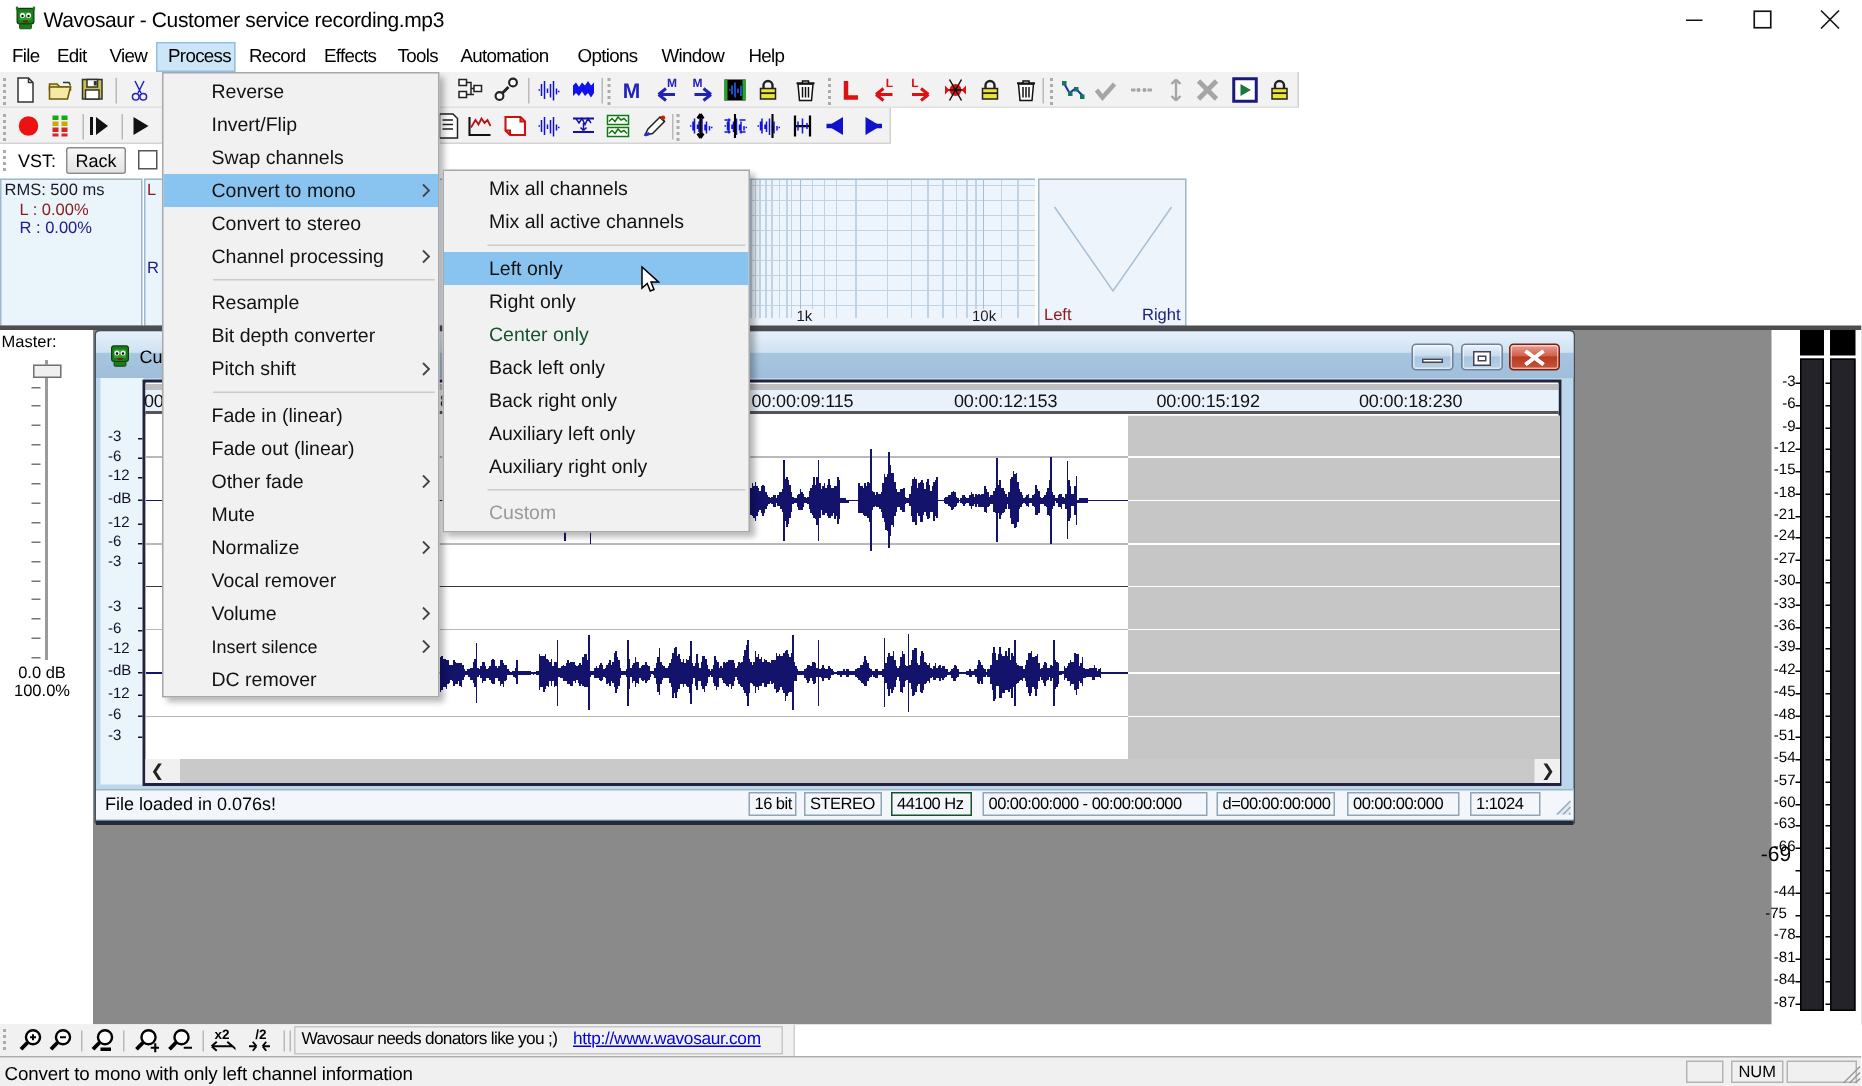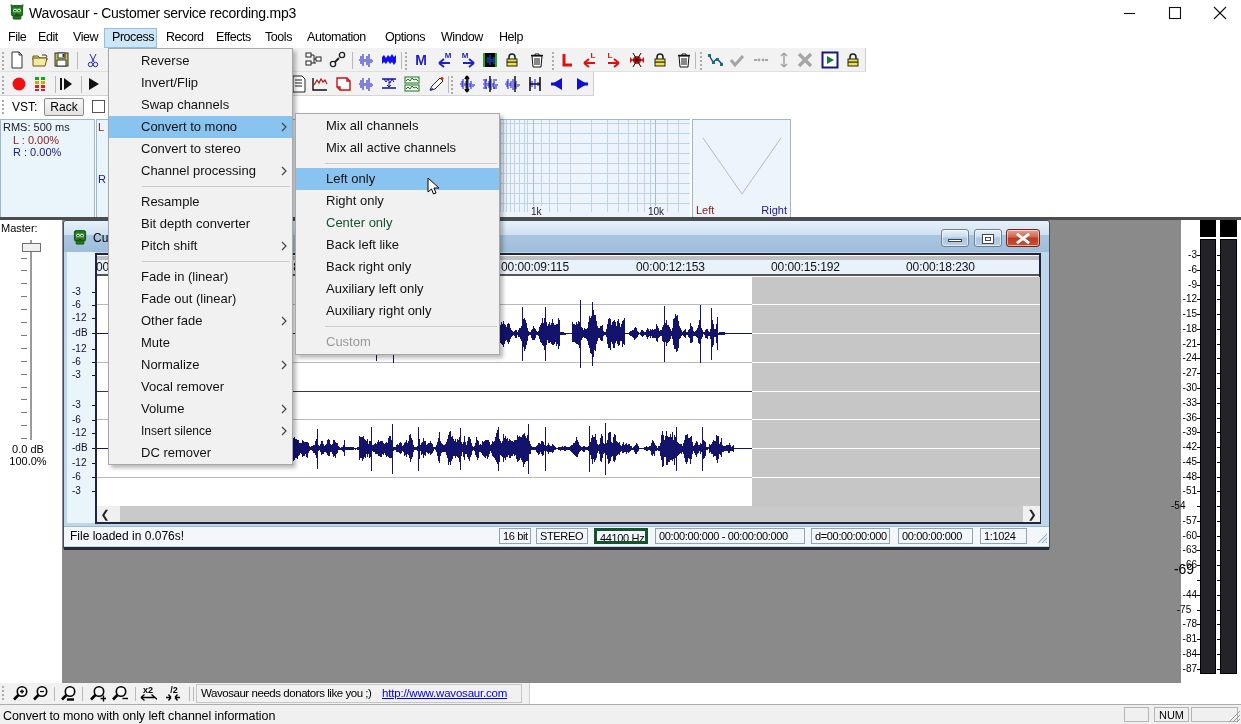--- a/index.html
+++ b/index.html
@@ -380,21 +380,21 @@
 <div style="position:absolute;left:1171px;top:352.4px;width:26px;text-align:right;font-size:10px;color:#000;">-24</div>
 <div style="position:absolute;left:1171px;top:367.2px;width:26px;text-align:right;font-size:10px;color:#000;">-27</div>
 <div style="position:absolute;left:1171px;top:381.9px;width:26px;text-align:right;font-size:10px;color:#000;">-30</div>
 <div style="position:absolute;left:1171px;top:396.7px;width:26px;text-align:right;font-size:10px;color:#000;">-33</div>
 <div style="position:absolute;left:1171px;top:411.5px;width:26px;text-align:right;font-size:10px;color:#000;">-36</div>
 <div style="position:absolute;left:1171px;top:426.2px;width:26px;text-align:right;font-size:10px;color:#000;">-39</div>
 <div style="position:absolute;left:1171px;top:441.0px;width:26px;text-align:right;font-size:10px;color:#000;">-42</div>
 <div style="position:absolute;left:1171px;top:455.8px;width:26px;text-align:right;font-size:10px;color:#000;">-45</div>
 <div style="position:absolute;left:1171px;top:470.5px;width:26px;text-align:right;font-size:10px;color:#000;">-48</div>
 <div style="position:absolute;left:1171px;top:485.3px;width:26px;text-align:right;font-size:10px;color:#000;">-51</div>
-<div style="position:absolute;left:1171px;top:500.1px;width:26px;font-size:10px;color:#000;">-54</div>
+<div style="position:absolute;left:1171px;top:500.1px;width:26px;text-align:right;font-size:10px;color:#000;">-54</div>
 <div style="position:absolute;left:1171px;top:514.9px;width:26px;text-align:right;font-size:10px;color:#000;">-57</div>
 <div style="position:absolute;left:1171px;top:529.6px;width:26px;text-align:right;font-size:10px;color:#000;">-60</div>
 <div style="position:absolute;left:1171px;top:544.4px;width:26px;text-align:right;font-size:10px;color:#000;">-63</div>
 <div style="position:absolute;left:1171px;top:559.2px;width:26px;text-align:right;font-size:10px;color:#000;">-66</div>
 <div style="position:absolute;left:1171px;top:561px;width:26px;text-align:center;font-size:14px;color:#000;">-69</div>
 <div style="position:absolute;left:1171px;top:588.7px;width:26px;text-align:right;font-size:10px;color:#000;">-44</div>
 <div style="position:absolute;left:1171px;top:603.5px;width:26px;text-align:center;font-size:10px;color:#000;">-75</div>
 <div style="position:absolute;left:1171px;top:618.2px;width:26px;text-align:right;font-size:10px;color:#000;">-78</div>
 <div style="position:absolute;left:1171px;top:633.0px;width:26px;text-align:right;font-size:10px;color:#000;">-81</div>
 <div style="position:absolute;left:1171px;top:647.8px;width:26px;text-align:right;font-size:10px;color:#000;">-84</div>
@@ -548,21 +548,21 @@
     </g>
 </svg>
 <div style="position:absolute;left:97px;top:506px;width:943px;height:16px;background:#f0f0f0;"></div>
 <div style="position:absolute;left:97px;top:506px;width:16px;height:16px;background:#f0f0f0;text-align:center;line-height:16px;font-size:11px;color:#222;">❮</div>
 <div style="position:absolute;left:1024px;top:506px;width:16px;height:16px;background:#f0f0f0;text-align:center;line-height:16px;font-size:11px;color:#222;">❯</div>
 <div style="position:absolute;left:120px;top:506px;width:903px;height:16px;background:#c9c9c9;"></div>
 <div style="position:absolute;left:64px;top:526px;width:985px;height:20px;background:#f3f7fb;border-top:1px solid #9db8cb;"></div>
 <div style="position:absolute;left:70px;top:529px;font-size:12px;color:#000;">File loaded in 0.076s!</div>
 <div style="position:absolute;left:499px;top:528px;width:32px;height:16px;border:1px solid #8fa4b5;font-size:11px;line-height:15px;color:#000;padding-left:3px;letter-spacing:-0.35px;overflow:hidden;white-space:nowrap;">16 bit</div>
 <div style="position:absolute;left:536px;top:528px;width:52px;height:16px;border:1px solid #8fa4b5;font-size:11px;line-height:15px;color:#000;padding-left:3px;letter-spacing:-0.35px;overflow:hidden;white-space:nowrap;">STEREO</div>
-<div style="position:absolute;left:594px;top:528px;width:54px;height:16px;border:3px solid #14532d;font-size:11px;line-height:15px;color:#000;padding-left:3px;letter-spacing:-0.35px;overflow:hidden;white-space:nowrap;">44100 Hz</div>
+<div style="position:absolute;left:594px;top:528px;width:54px;height:16px;border:1px solid #14532d;font-size:11px;line-height:15px;color:#000;padding-left:3px;letter-spacing:-0.35px;overflow:hidden;white-space:nowrap;">44100 Hz</div>
 <div style="position:absolute;left:655px;top:528px;width:150px;height:16px;border:1px solid #8fa4b5;font-size:11px;line-height:15px;color:#000;padding-left:3px;letter-spacing:-0.35px;overflow:hidden;white-space:nowrap;">00:00:00:000 - 00:00:00:000</div>
 <div style="position:absolute;left:811px;top:528px;width:79px;height:16px;border:1px solid #8fa4b5;font-size:11px;line-height:15px;color:#000;padding-left:3px;letter-spacing:-0.35px;overflow:hidden;white-space:nowrap;">d=00:00:00:000</div>
 <div style="position:absolute;left:898px;top:528px;width:75px;height:16px;border:1px solid #8fa4b5;font-size:11px;line-height:15px;color:#000;padding-left:3px;letter-spacing:-0.35px;overflow:hidden;white-space:nowrap;">00:00:00:000</div>
 <div style="position:absolute;left:980px;top:528px;width:47px;height:16px;border:1px solid #8fa4b5;font-size:11px;line-height:15px;color:#000;padding-left:3px;letter-spacing:-0.35px;overflow:hidden;white-space:nowrap;">1:1024</div>
 <svg class="abs" style="left:1036px;top:532px" width="12" height="12" viewBox="0 0 12 12">
 <path d="M11 1v10H1z" fill="#dfe9f2"></path>
     <path d="M11 2L2 11M11 6l-5 5M11 10l-1 1" stroke="#9ab" fill="none"></path>
   </svg>
 <div style="position:absolute;left:0;top:683px;width:1241px;height:21px;background:#fff;"></div>
 <div style="position:absolute;left:0;top:683px;width:530px;height:21px;background:#f1f1f1;border-right:1px solid #cfcfcf;"></div>
@@ -663,20 +663,20 @@
   </svg>
 <div style="position:absolute;left:141px;top:442px;height:22px;line-height:22px;font-size:13px;color:#121212;">DC remover</div>
 <div style="position:absolute;left:295px;top:113px;width:205px;height:242px;background:#f1f1f1;border:1px solid #a8a8a8;box-shadow:3px 3px 4px rgba(0,0,0,0.28);"></div>
 <div style="position:absolute;left:326px;top:115px;height:22px;line-height:22px;font-size:13px;color:#121212;">Mix all channels</div>
 <div style="position:absolute;left:326px;top:137px;height:22px;line-height:22px;font-size:13px;color:#121212;">Mix all active channels</div>
 <div style="position:absolute;left:325px;top:163px;width:172px;height:1px;background:#cccccc;"></div>
 <div style="position:absolute;left:296px;top:168px;width:203px;height:22px;background:#89c4f0;"></div>
 <div style="position:absolute;left:326px;top:168px;height:22px;line-height:22px;font-size:13px;color:#121212;">Left only</div>
 <div style="position:absolute;left:326px;top:190px;height:22px;line-height:22px;font-size:13px;color:#121212;">Right only</div>
 <div style="position:absolute;left:326px;top:212px;height:22px;line-height:22px;font-size:13px;color:#14532d;">Center only</div>
-<div style="position:absolute;left:326px;top:234px;height:22px;line-height:22px;font-size:13px;color:#121212;">Back left like</div>
+<div style="position:absolute;left:326px;top:234px;height:22px;line-height:22px;font-size:13px;color:#121212;">Back left only</div>
 <div style="position:absolute;left:326px;top:256px;height:22px;line-height:22px;font-size:13px;color:#121212;">Back right only</div>
 <div style="position:absolute;left:326px;top:278px;height:22px;line-height:22px;font-size:13px;color:#121212;">Auxiliary left only</div>
 <div style="position:absolute;left:326px;top:300px;height:22px;line-height:22px;font-size:13px;color:#121212;">Auxiliary right only</div>
 <div style="position:absolute;left:325px;top:326px;width:172px;height:1px;background:#cccccc;"></div>
 <div style="position:absolute;left:326px;top:331px;height:22px;line-height:22px;font-size:13px;color:#9a9a9a;">Custom</div>
 <svg class="abs" style="left:427px;top:177px" width="13" height="20" viewBox="0 0 13 20">
 <path d="M1 1v14l3.5-3 2 5 2.5-1-2-5H12z" fill="#fff" stroke="#000" stroke-width="1"></path>
   </svg>
 </body></html>

